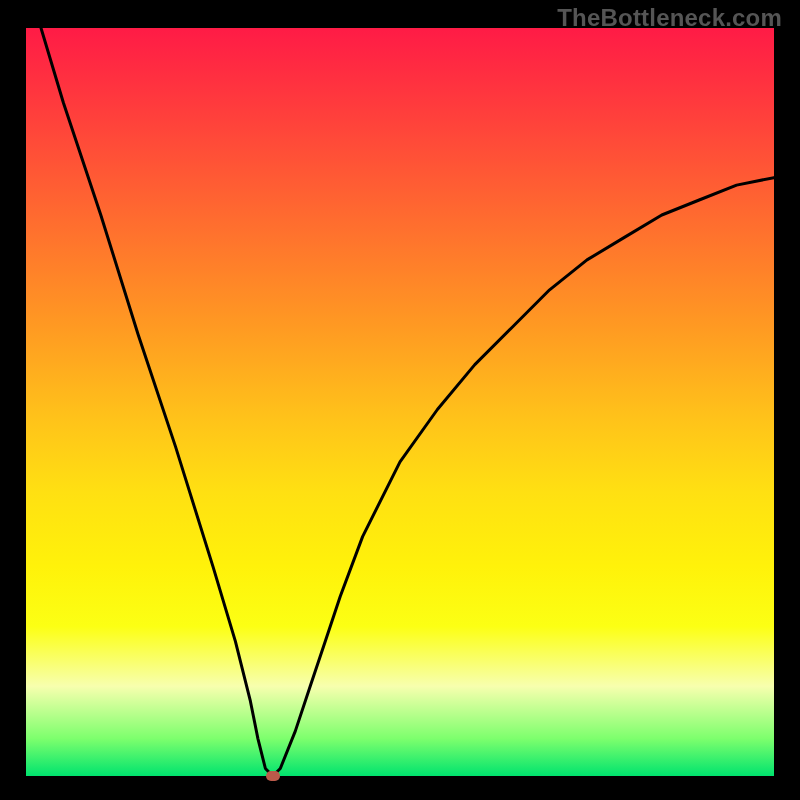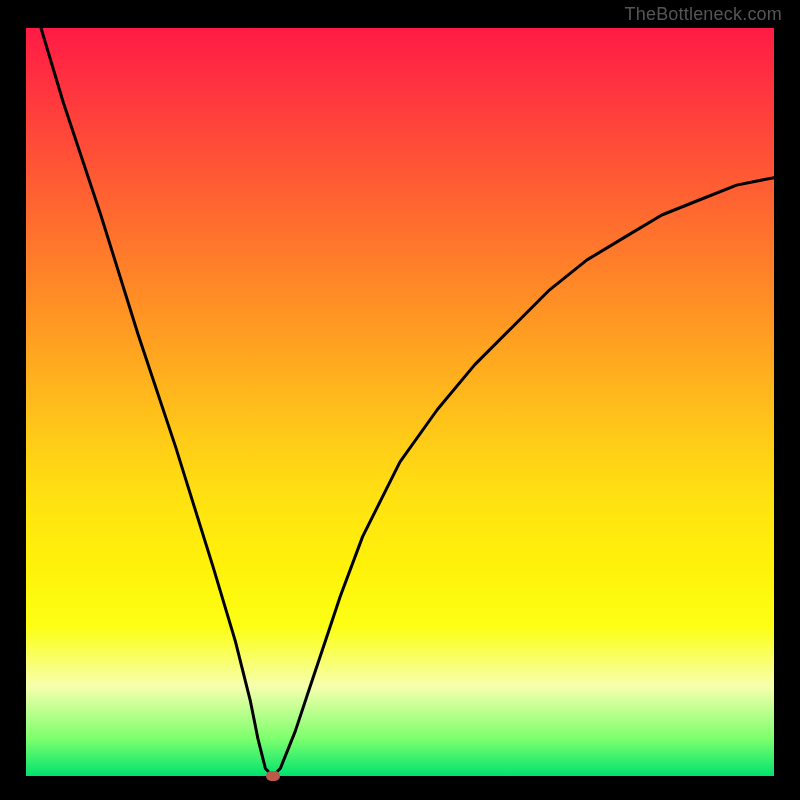--- a/index.html
+++ b/index.html
@@ -15,22 +15,22 @@
     position: relative;
     width: 800px;
     height: 800px;
     background: #000000;
   }
   .watermark {
     position: absolute;
     top: 4px;
     right: 18px;
     color: #555555;
-    font-size: 18px;
-    font-weight: 400;
+    font-size: 24px;
+    font-weight: 700;
     letter-spacing: 0.2px;
     user-select: none;
   }
   .plot {
     position: absolute;
     left: 26px;
     top: 28px;
     width: 748px;
     height: 748px;
     background: linear-gradient(to bottom,

